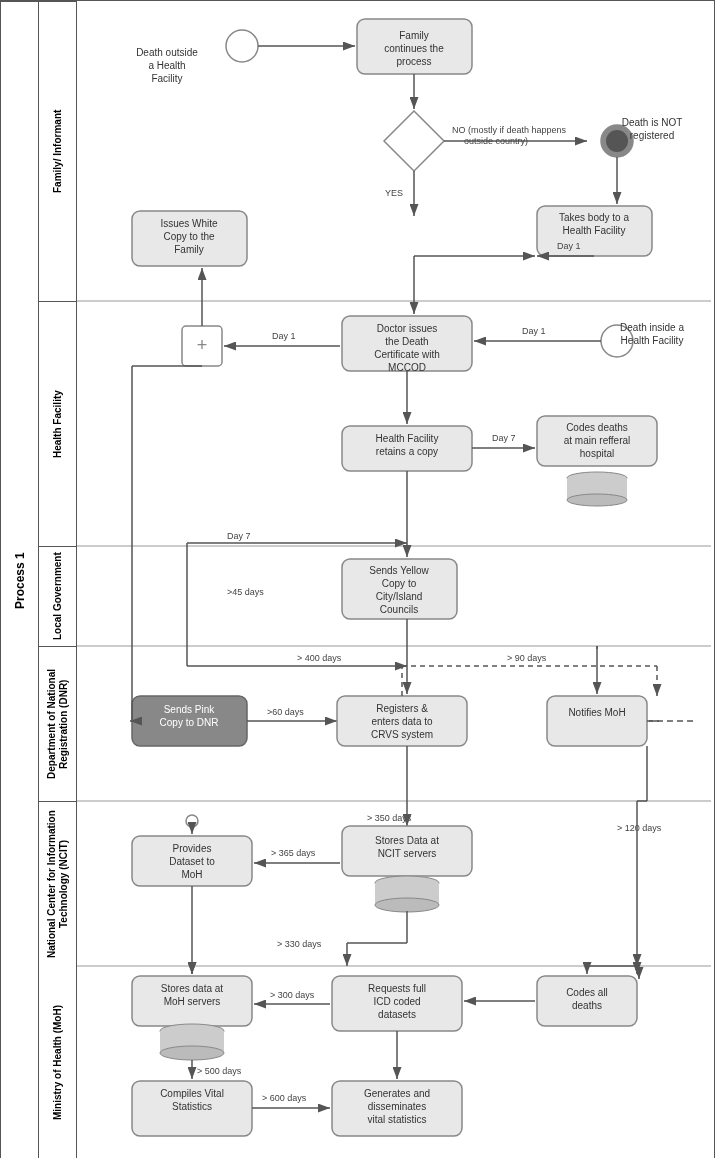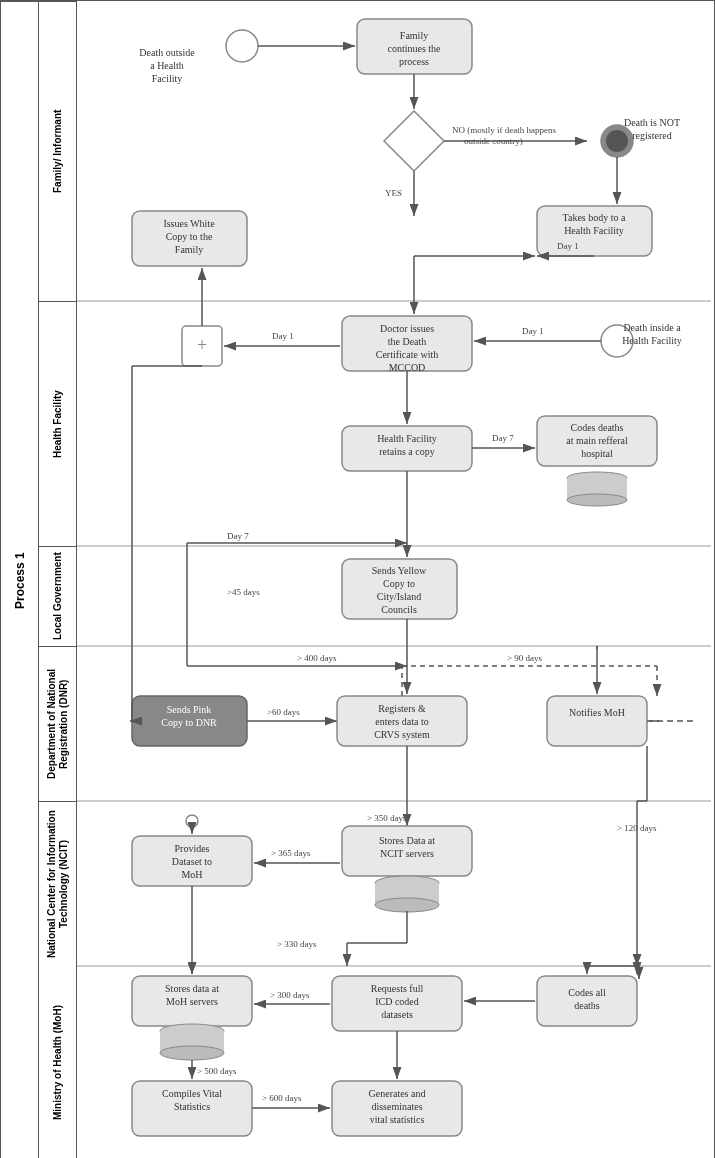--- a/index.html
+++ b/index.html
@@ -60,21 +60,20 @@
       border-bottom: 1.5px solid #555;
       padding: 5px 2px;
       line-height: 1.2;
     }
 
     
     .content-area {
       flex: 1;
       display: flex;
       flex-direction: column;
-      font-family: Liberation Serif, serif;
     }
 
     
     .diagram-svg {
       display: block;
     }
   </style>
 </head>
 <body>
 

